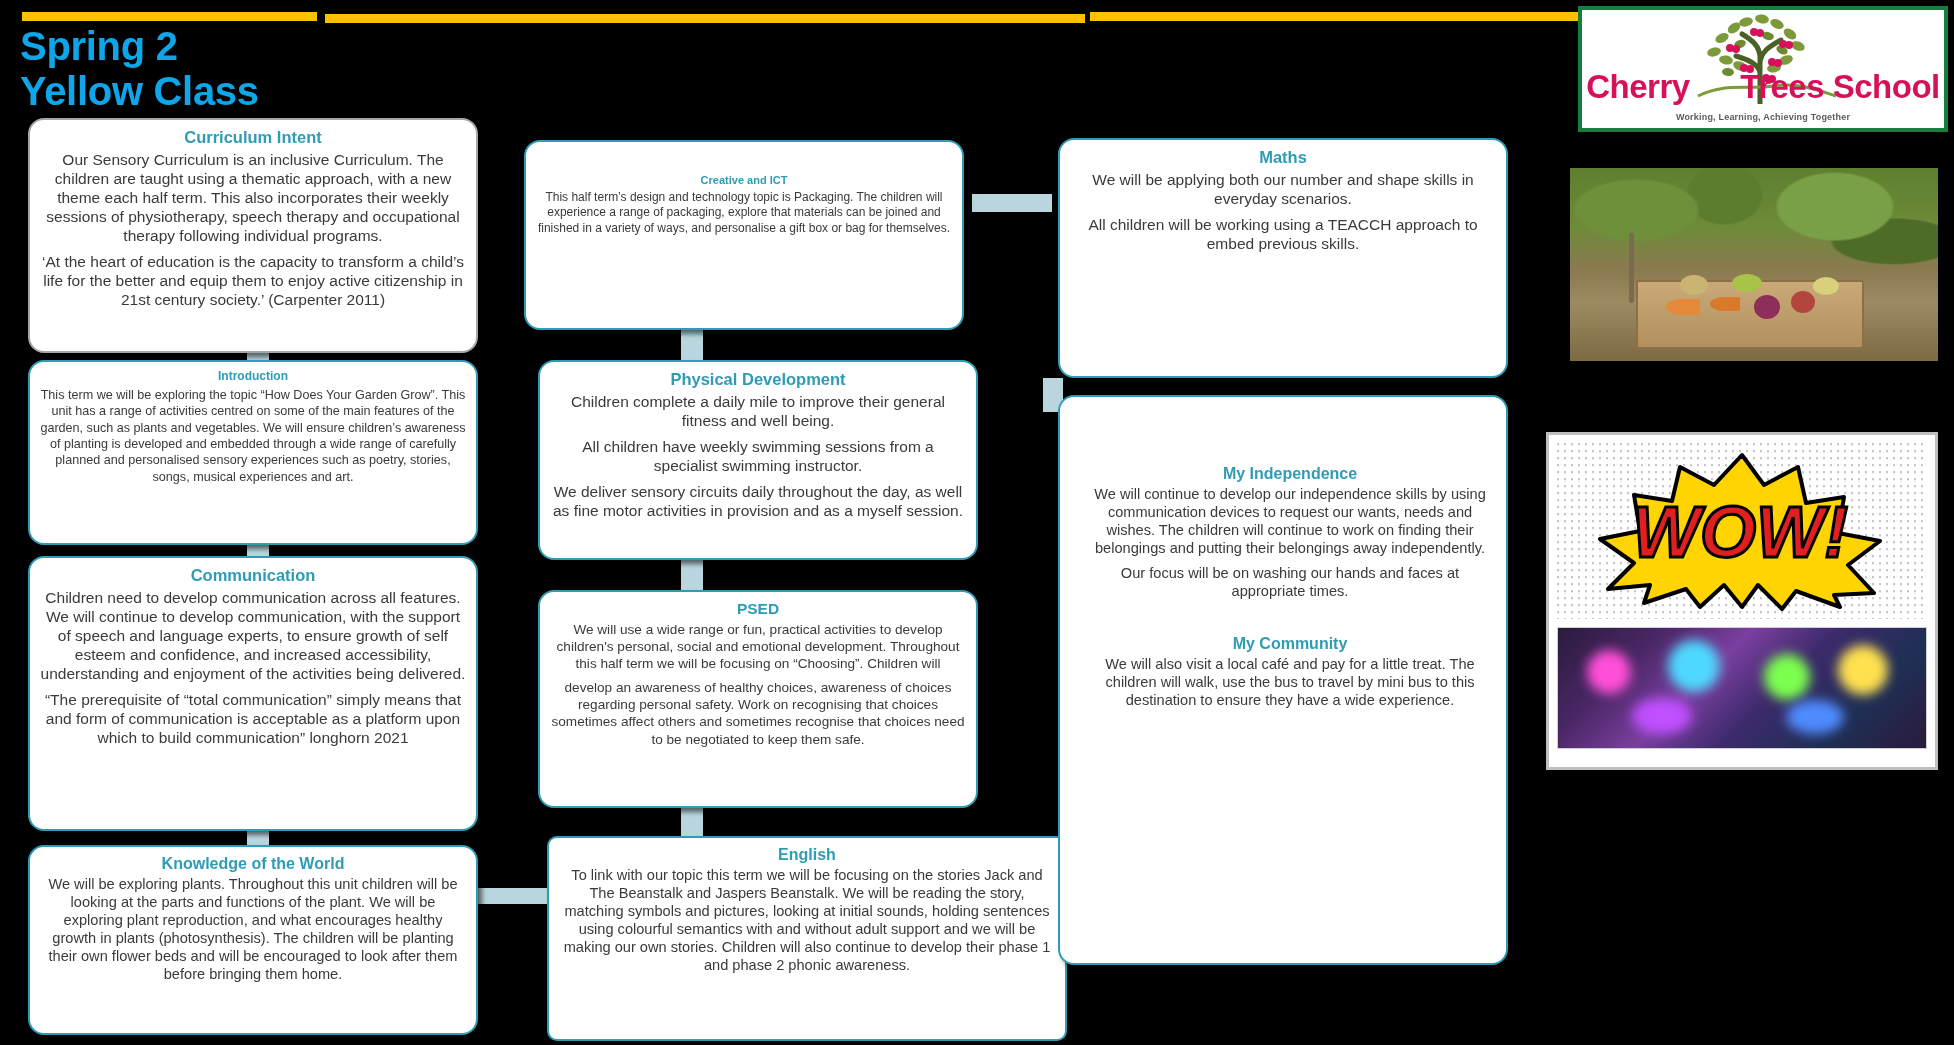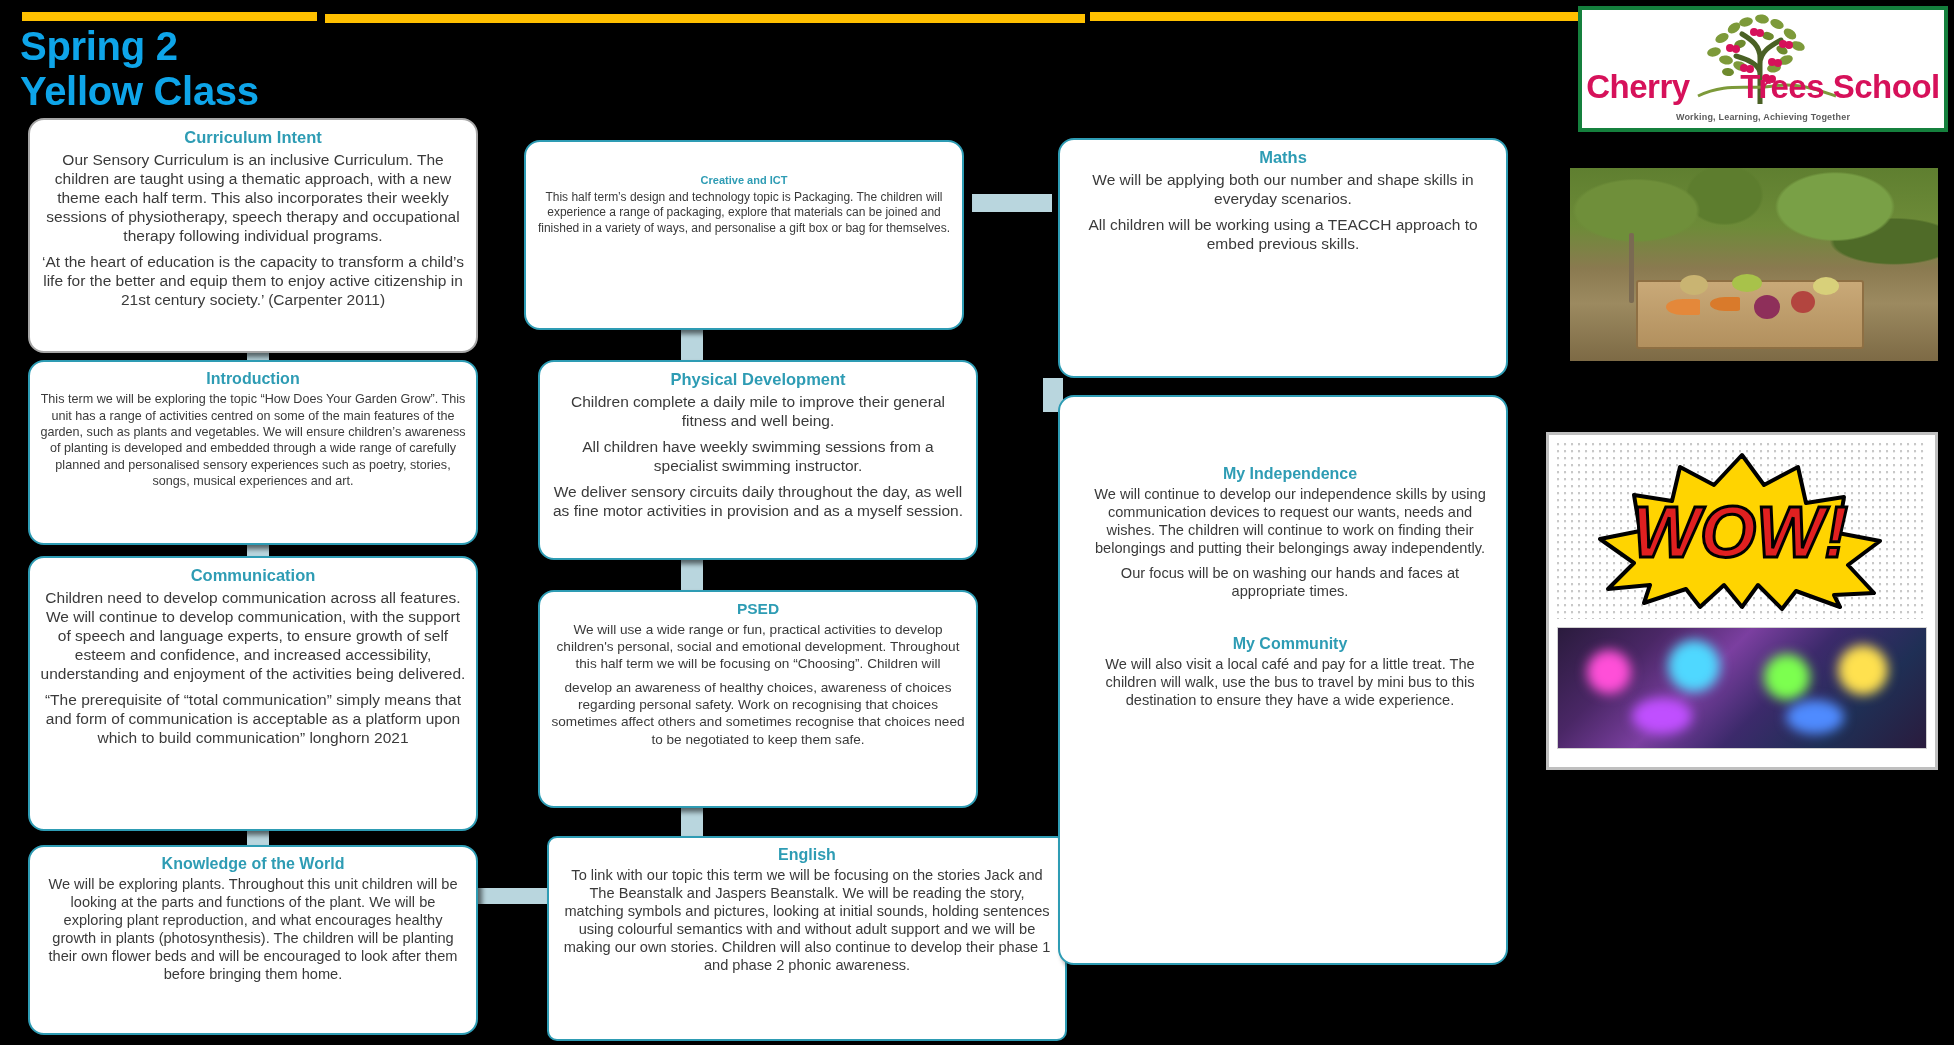--- a/index.html
+++ b/index.html
@@ -72,21 +72,21 @@
   }
   .box-body p:last-child { margin-bottom: 0; }
 
   
   .fs-16 .box-title { font-size: 16.5px; }
   .fs-16 .box-body p { font-size: 15.5px; }
 
   .fs-15 .box-title { font-size: 16px; }
   .fs-15 .box-body p { font-size: 14.6px; }
 
-  .fs-13 .box-title { font-size: 16px; }
+  .fs-13 .box-title { font-size: 12px; }
   .fs-13 .box-body p { font-size: 12.6px; line-height: 1.3; }
 
   .fs-11 .box-title { font-size: 11px; }
   .fs-11 .box-body p { font-size: 12px; line-height: 1.32; }
 
   .fs-14 .box-title { font-size: 15.5px; }
   .fs-14 .box-body p { font-size: 13.6px; line-height: 1.26; }
 
   
   .media-card {

